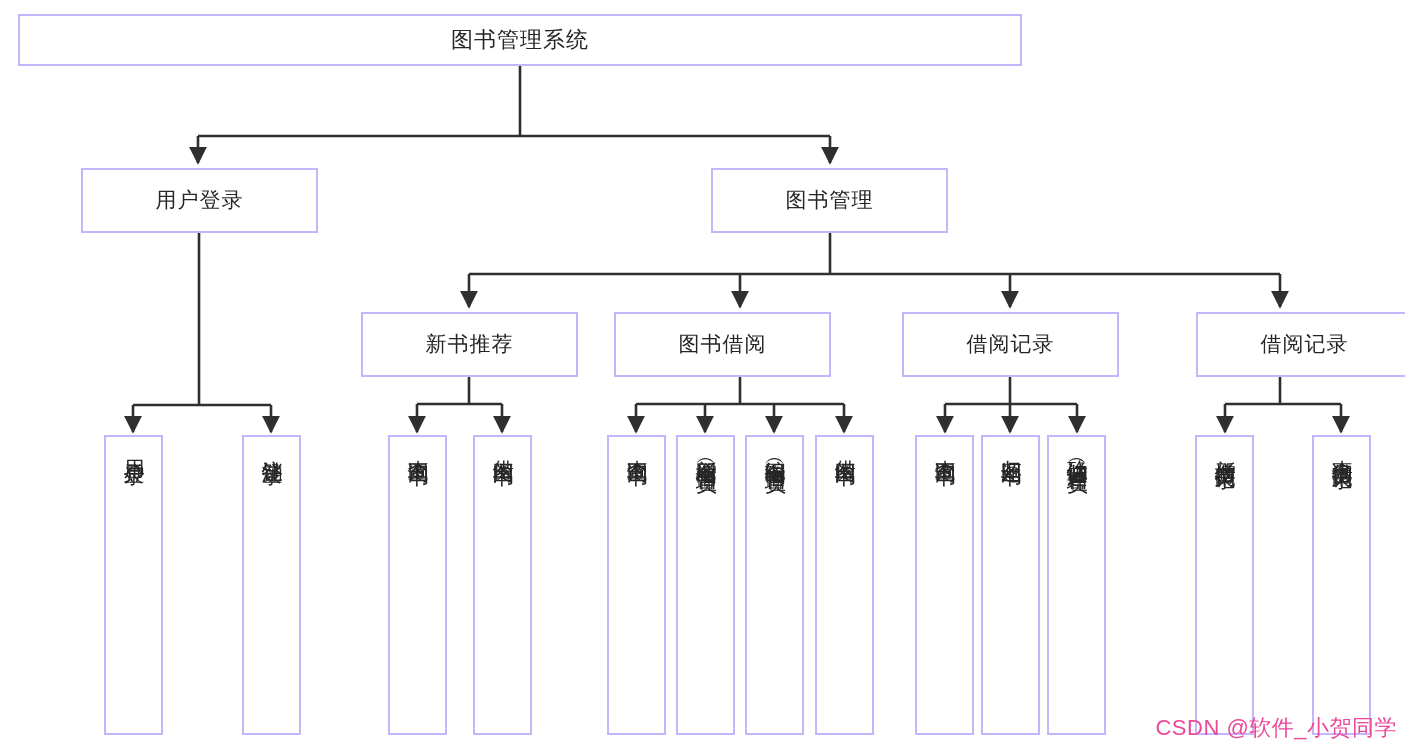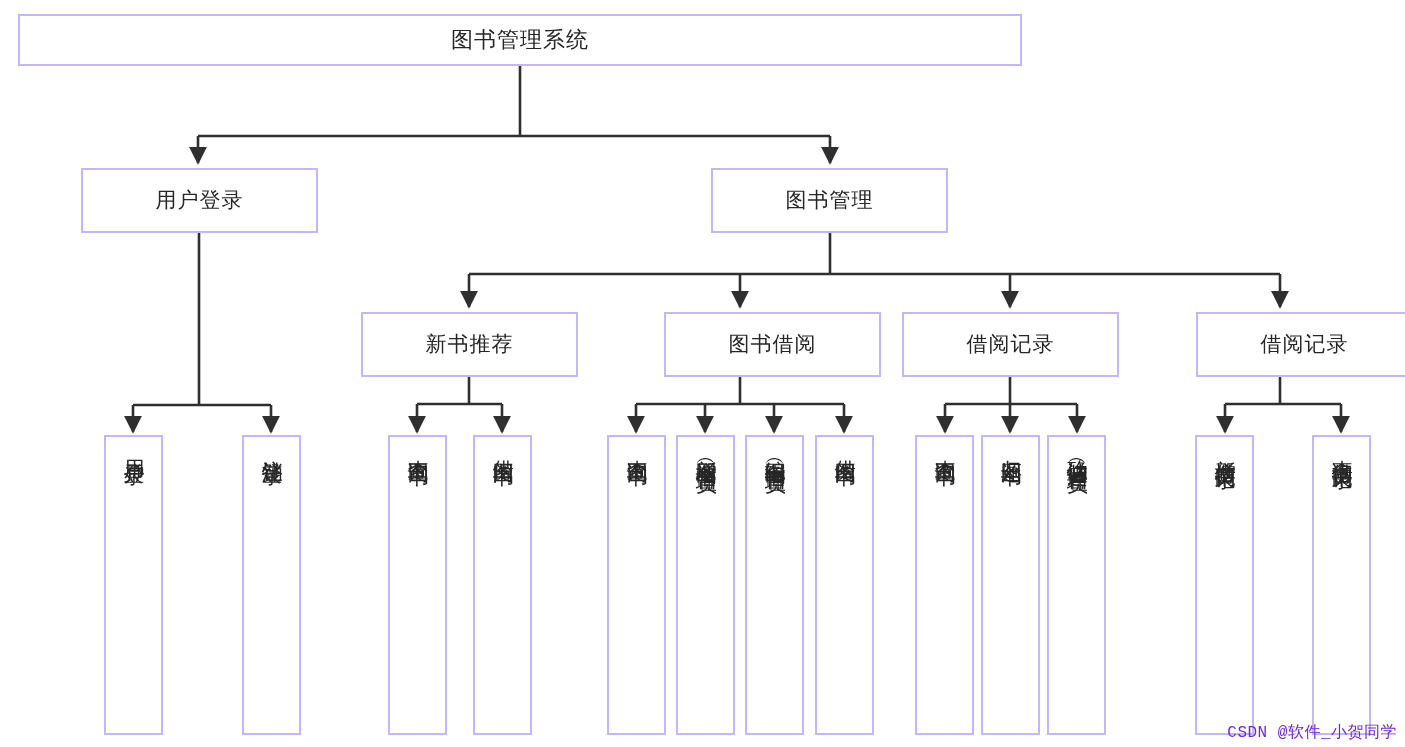--- a/index.html
+++ b/index.html
@@ -56,25 +56,25 @@
     font-size: 21px;
     line-height: 1.32;
     letter-spacing: 2px;
     white-space: nowrap;
     color: #262626;
   }
   .watermark {
     position: absolute;
     right: 8px;
     bottom: 4px;
-    font-size: 16px;
-    color: #6d28d9;
+    font-size: 22px;
+    color: #ec4899;
     letter-spacing: 0.5px;
     white-space: nowrap;
-    font-family: Liberation Mono, monospace;
+    font-family: Liberation Sans, sans-serif;
   }
 </style>
 </head>
 <body>
 
 <div id="canvas">
 
   <svg id="edges" viewBox="0 0 1405 747" xmlns="http://www.w3.org/2000/svg">
     <defs>
       <marker id="arrow" viewBox="0 0 10 10" refX="9" refY="5" markerWidth="7" markerHeight="7" orient="auto-start-reverse">
@@ -132,21 +132,21 @@
   <div class="node horiz" style="left:81px; top:168px; width:237px; height:65px;">
     <span>用户登录</span>
   </div>
   <div class="node horiz" style="left:711px; top:168px; width:237px; height:65px;">
     <span>图书管理</span>
   </div>
 
   <div class="node horiz" style="left:361px; top:312px; width:217px; height:65px;">
     <span>新书推荐</span>
   </div>
-  <div class="node horiz" style="left:664px; top:312px; width:217px; height:65px;">
+  <div class="node horiz" style="left:614px; top:312px; width:217px; height:65px;">
     <span>图书借阅</span>
   </div>
   <div class="node horiz" style="left:902px; top:312px; width:217px; height:65px;">
     <span>借阅记录</span>
   </div>
   <div class="node horiz" style="left:1196px; top:312px; width:217px; height:65px;">
     <span>借阅记录</span>
   </div>
 
   <div class="node vert" style="left:104px; top:435px; width:59px; height:300px;">

